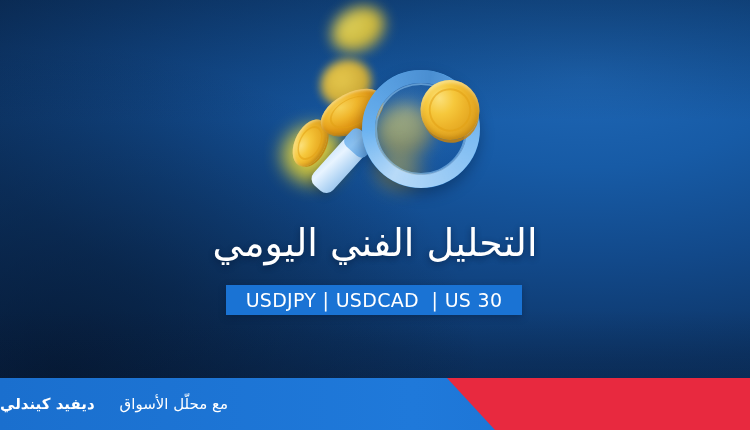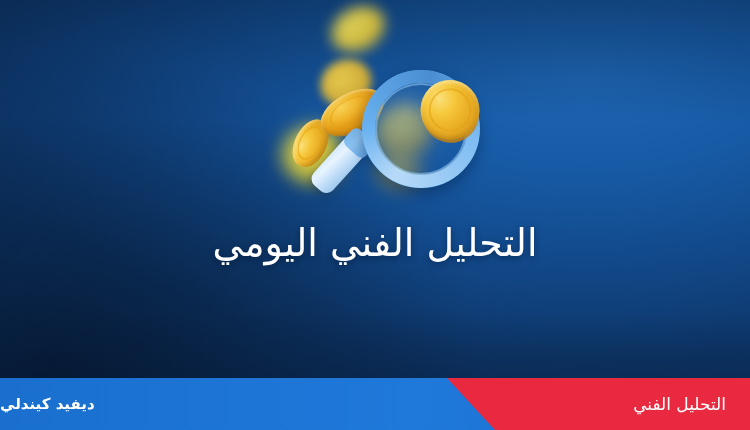--- a/index.html
+++ b/index.html
@@ -230,25 +230,28 @@
     <div class="coin coin-right">
       <div class="coin-edge"></div>
       <div class="coin-face"></div>
       <div class="coin-rim"></div>
     </div>
 
   </div>
 
   <div id="headline">التحليل الفني اليومي</div>
 
+  <div id="ticker-badge">
+    <span id="ticker-text">USDJPY | USDCAD  | US 30</span>
+  </div>
 
   <div id="bottom">
     <div id="bottom-blue"></div>
     <div id="bottom-red"></div>
 
     <div id="bottom-left-text">
+      <span class="prefix">مع محلّل الأسواق</span>
       <span class="author">ديفيد كيندلي</span>
     </div>
 
-    <div id="bottom-right-text">التحليل الفني</div>
   </div>
 
 </div>
 
 </body></html>

